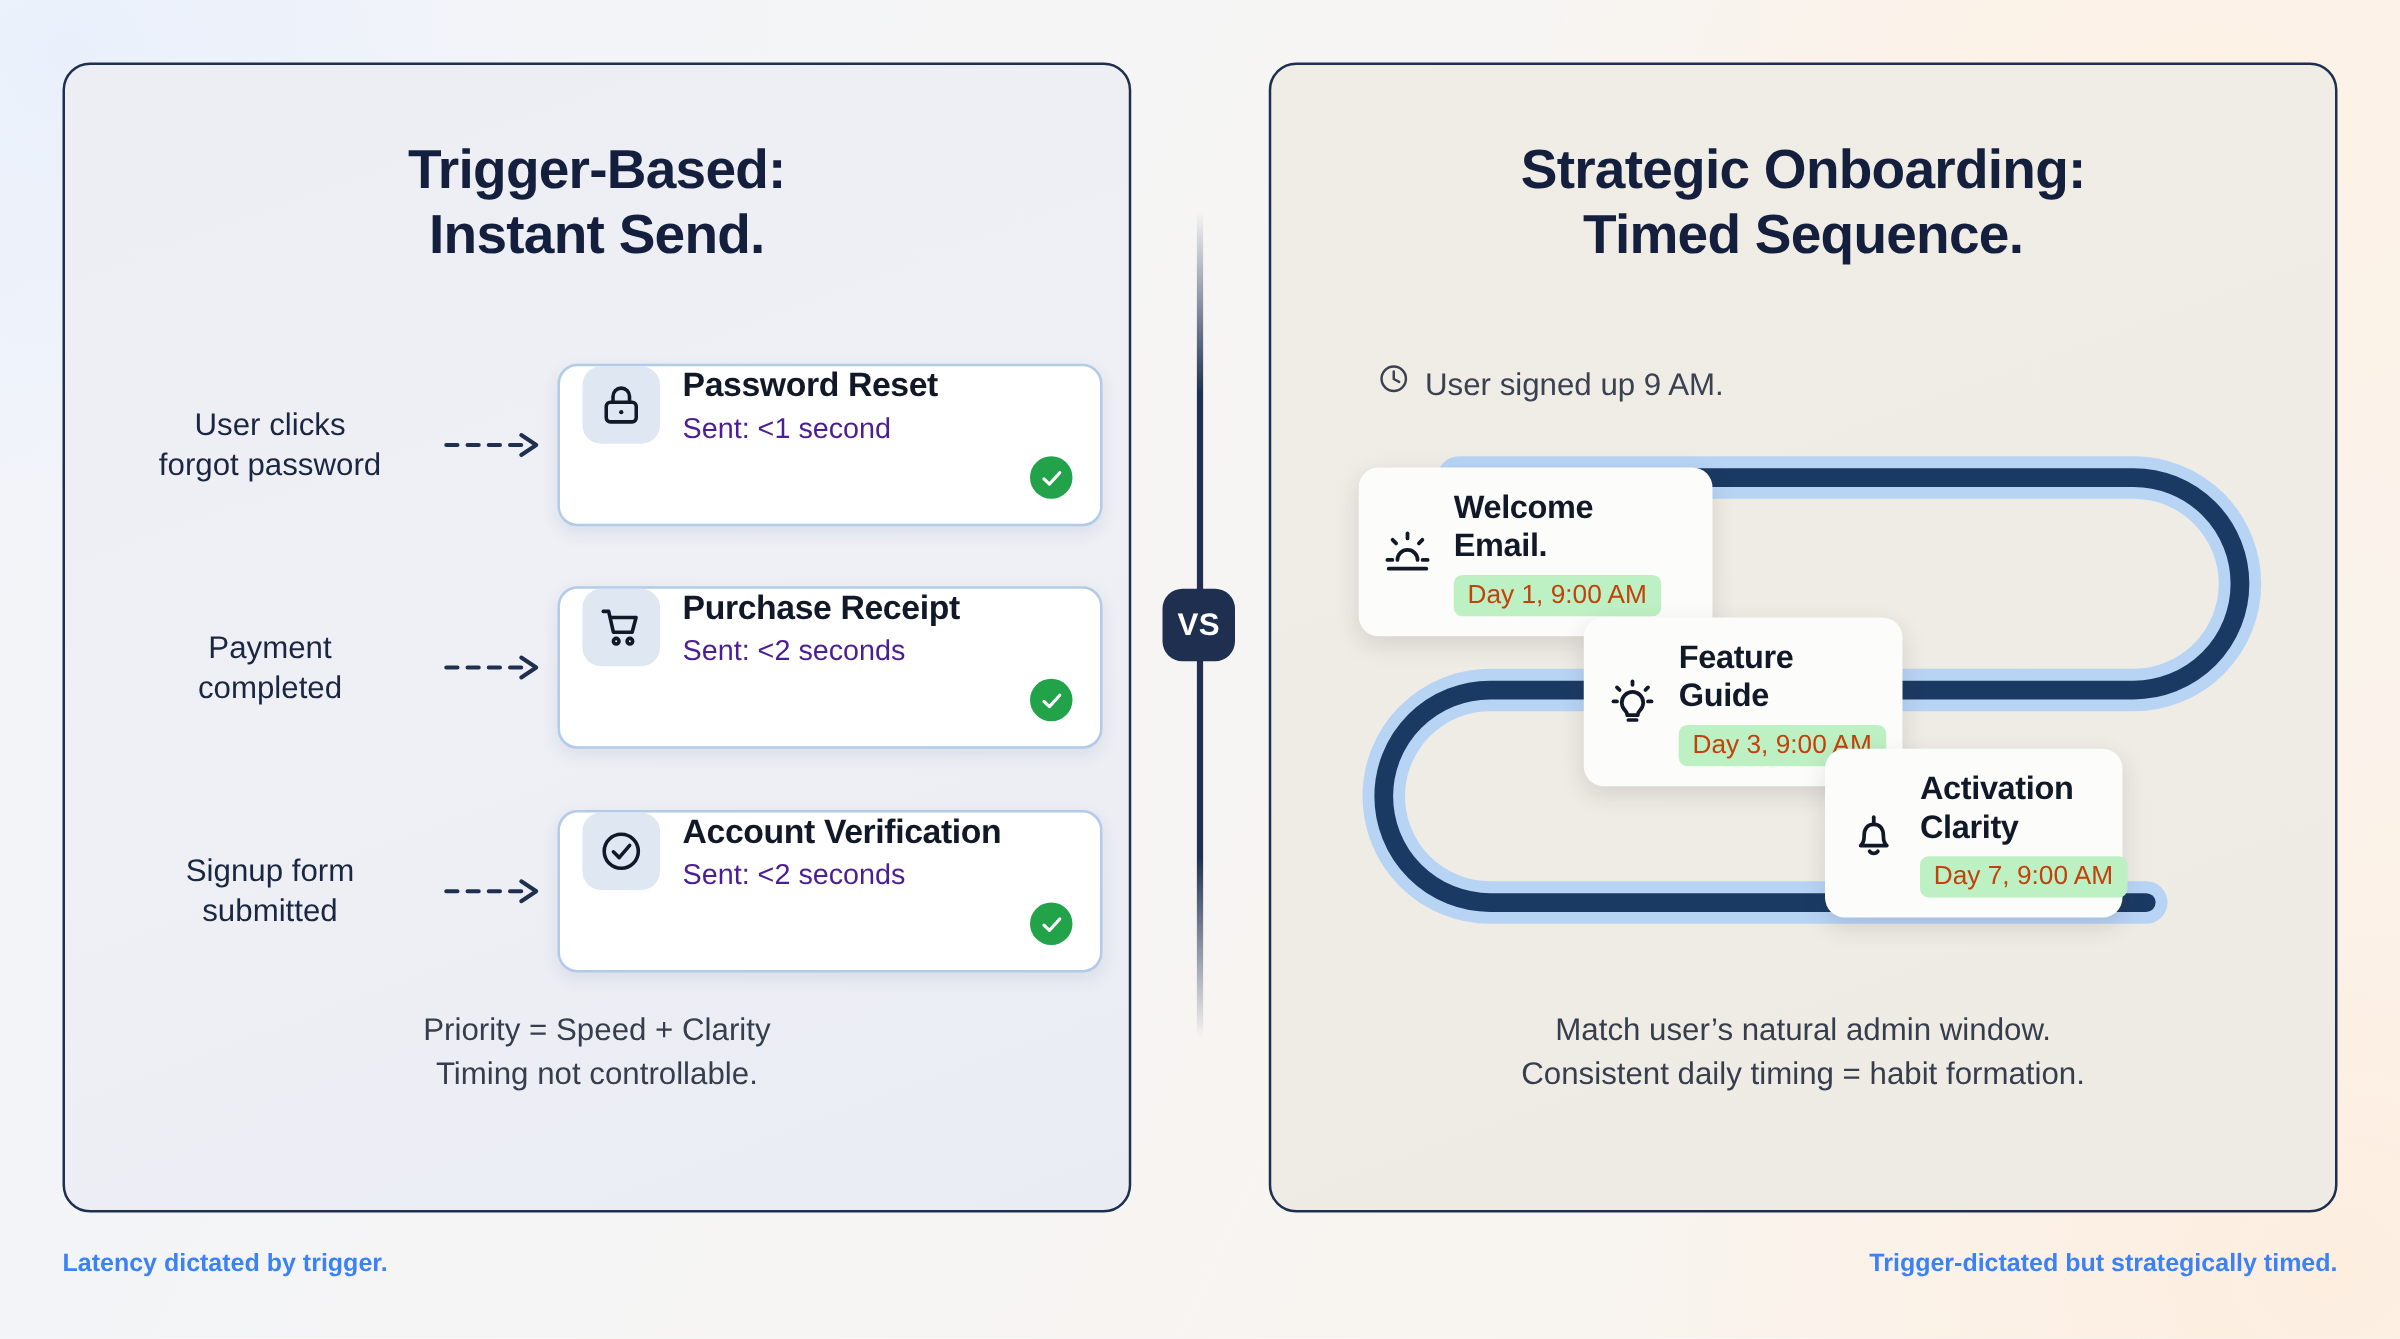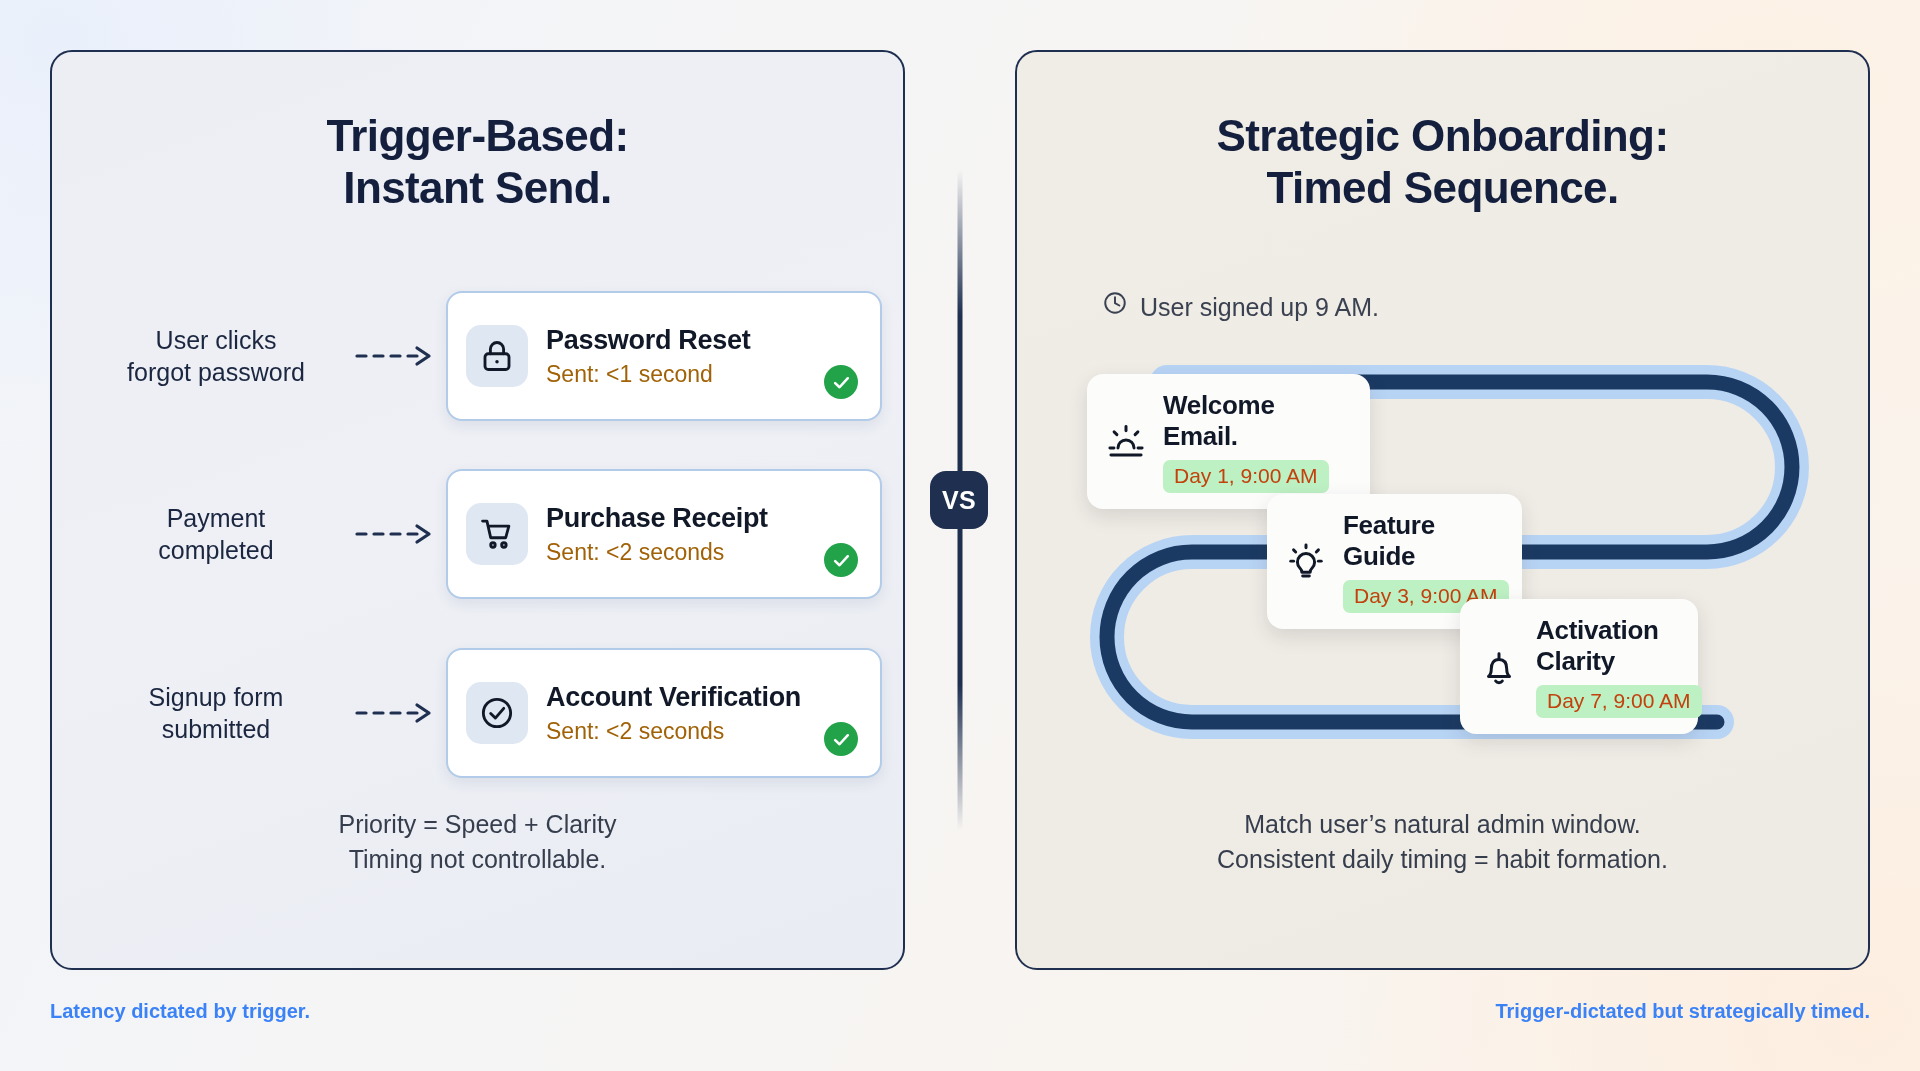--- a/index.html
+++ b/index.html
@@ -91,21 +91,20 @@
     justify-content: center;
   }
 
   .email-card {
     flex: 1;
     height: 130px;
     background: #ffffff;
     border: 2px solid #b2cbe8;
     border-radius: 16px;
     display: flex;
-    align-items: center;
     padding: 0 22px 0 18px;
     gap: 18px;
     box-shadow: 0 5px 14px rgba(35,55,95,0.09);
     position: relative;
   }
 
   .card-icon-box {
     width: 62px;
     height: 62px;
     flex: none;
@@ -121,21 +120,21 @@
   .card-title {
     font-size: 27px;
     font-weight: 700;
     color: #111827;
     letter-spacing: -0.3px;
     margin-bottom: 5px;
   }
 
   .card-sub {
     font-size: 23px;
-    color: #a16207;
+    color: #4c1d95;
   }
 
   .check-badge {
     width: 34px;
     height: 34px;
     flex: none;
     border-radius: 50%;
     background: #22a martial;
     background: #22a34a;
     display: flex;

